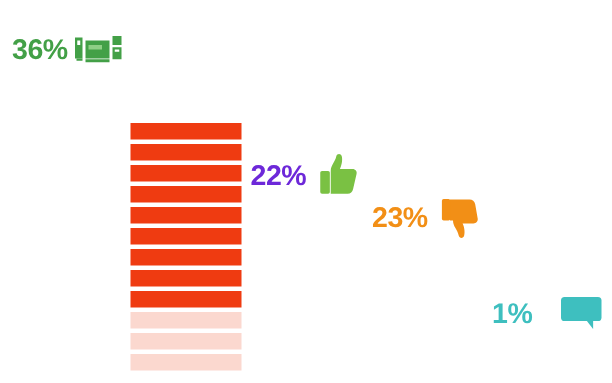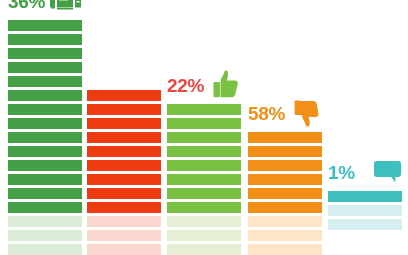--- a/index.html
+++ b/index.html
@@ -12,21 +12,21 @@
     width: 408px;
     height: 255px;
     background: #ffffff;
     font-family: "Liberation Sans", sans-serif;
     overflow: hidden;
   }
   .bar-col {
     position: absolute;
     bottom: 0;
     display: flex;
-    flex-direction: column;
+    flex-direction: row;
     justify-content: flex-end;
     align-items: flex-start;
   }
   .bar-head {
     position: relative;
     height: 42px;
     width: 100%;
     display: flex;
     align-items: center;
     gap: 4px;
@@ -115,21 +115,21 @@
       <div class="stripe" style="background:#ef3b11;"></div>
       <div class="stripe" style="background:#ef3b11;"></div>
       <div class="stripe" style="background:#fbd8cf;"></div>
       <div class="stripe" style="background:#fbd8cf;"></div>
       <div class="stripe" style="background:#fbd8cf;"></div>
     </div>
   </div>
 
   <div class="bar-col" style="left:167px; width:74px; height:159px;">
     <div class="bar-head">
-      <span class="pct-label" style="color:#ef4444;text-align:center;">22%</span>
+      <span class="pct-label" style="color:#6d28d9;text-align:center;">22%</span>
       <span class="icon-box">
         <svg width="30" height="32" viewBox="0 0 30 32">
           <path d="M10.5 13 C10.5 9 13.5 7 14.2 3.2 C14.6 1.2 17.2 1 17.8 3 C18.6 5.8 17.6 9.6 16.6 11.6 L25 11.6 C27 11.6 28.2 13.2 27.7 15 L25.4 25 C25 27 23.6 28.2 21.8 28.2 L10.5 28.2 Z" fill="#7ac143"></path>
           <rect x="3.5" y="13" width="6.4" height="15.2" rx="1.2" fill="#7ac143"></rect>
         </svg>
       </span>
     </div>
     <div class="stripes">
       <div class="stripe" style="background:#7ac143;"></div>
       <div class="stripe" style="background:#7ac143;"></div>
@@ -140,21 +140,21 @@
       <div class="stripe" style="background:#7ac143;"></div>
       <div class="stripe" style="background:#7ac143;"></div>
       <div class="stripe" style="background:#e4efd5;"></div>
       <div class="stripe" style="background:#e4efd5;"></div>
       <div class="stripe" style="background:#e4efd5;"></div>
     </div>
   </div>
 
   <div class="bar-col" style="left:248px; width:74px; height:131px;">
     <div class="bar-head">
-      <span class="pct-label" style="color:#f28f16;">58%</span>
+      <span class="pct-label" style="color:#f28f16;">23%</span>
       <span class="icon-box">
         <svg width="30" height="32" viewBox="0 0 30 32">
           <path d="M9 4 L22 4 C24 4 25.4 5.2 25.8 7.2 L27.4 16.4 C27.9 18.4 26.6 20 24.6 20 L17.4 20 C18.4 22 19.2 25.4 18.4 28.2 C17.8 30.2 15.2 30 14.8 28 C14.1 24.2 11 22 11 18 L9 18 Z" fill="#f28f16"></path>
           <rect x="3.6" y="3.6" width="5.6" height="14.4" rx="1.2" fill="#f28f16"></rect>
         </svg>
       </span>
     </div>
     <div class="stripes">
       <div class="stripe" style="background:#f28f16;"></div>
       <div class="stripe" style="background:#f28f16;"></div>

